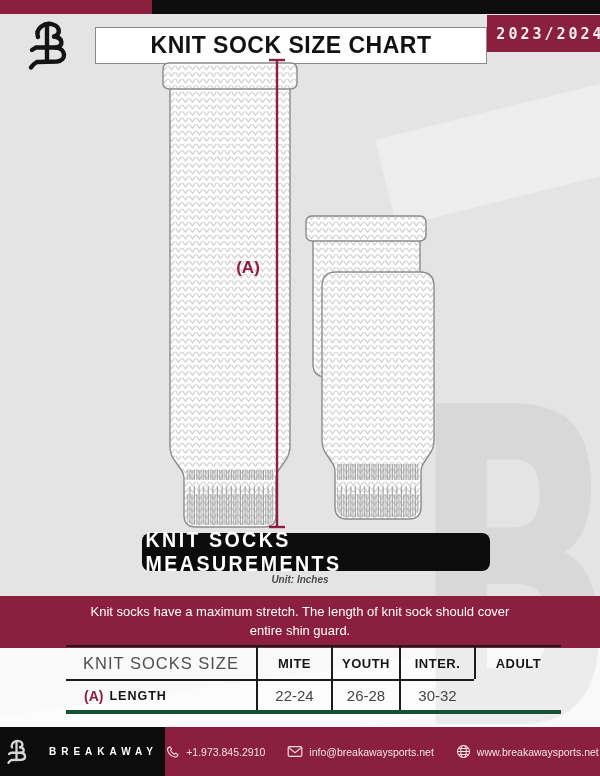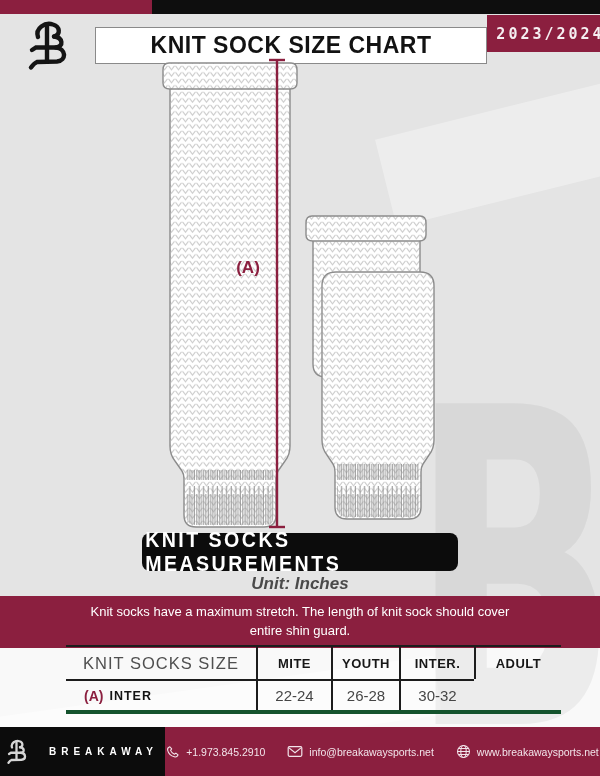--- a/index.html
+++ b/index.html
@@ -43,31 +43,31 @@
     color:#f5eef1;font-size:15px;font-weight:bold;letter-spacing:3px;
     font-family:"DejaVu Sans Mono", monospace;
   }
   .header-logo{left:28px;top:20px;}
 
   
   .socks{left:0;top:0;}
 
   
   .meas-banner{
-    left:142px;top:533px;width:316px;height:38px;
+    left:142px;top:533px;width:348px;height:38px;
     background:#0c0c0c;border-radius:8px;
     display:flex;align-items:center;justify-content:center;
   }
   .meas-banner span{
     color:#fff;font-size:20px;font-weight:bold;letter-spacing:2.5px;
     transform:scale(.98,1.08);
   }
   .unit-text{
     left:0;top:574px;width:600px;text-align:center;
-    font-size:17px;font-style:italic;font-weight:bold;color:#4a4a4a;
+    font-size:10px;font-style:italic;font-weight:bold;color:#4a4a4a;
   }
 
   
   .note-banner{
     left:0;top:596px;width:600px;height:52px;background:#8B1F3F;
     color:#ffffff;text-align:center;font-size:13px;line-height:1.45;
     display:flex;flex-direction:column;justify-content:center;
   }
 
   
@@ -192,21 +192,21 @@
 
   <div class="abs size-table">
     <div class="cell first-head">KNIT SOCKS SIZE</div>
     <div class="cell vline col-head">MITE</div>
     <div class="cell vline col-head">YOUTH</div>
     <div class="cell vline col-head">INTER.</div>
     <div class="cell vline col-head">ADULT</div>
 
     <div class="cell hline row-label">
       <span class="row-key">(A)</span>
-      <span class="row-name">INTER</span>
+      <span class="row-name">LENGTH</span>
     </div>
     <div class="cell hline vline value">22-24</div>
     <div class="cell hline vline value">26-28</div>
     <div class="cell hline vline value">30-32</div>
   </div>
 
   <div class="abs footer">
     <div class="footer-brand">
       <svg width="22" height="26" viewBox="0 0 44 52">
         <use href="#blogo" stroke="#d6d6d6" stroke-width="4.6"></use>

